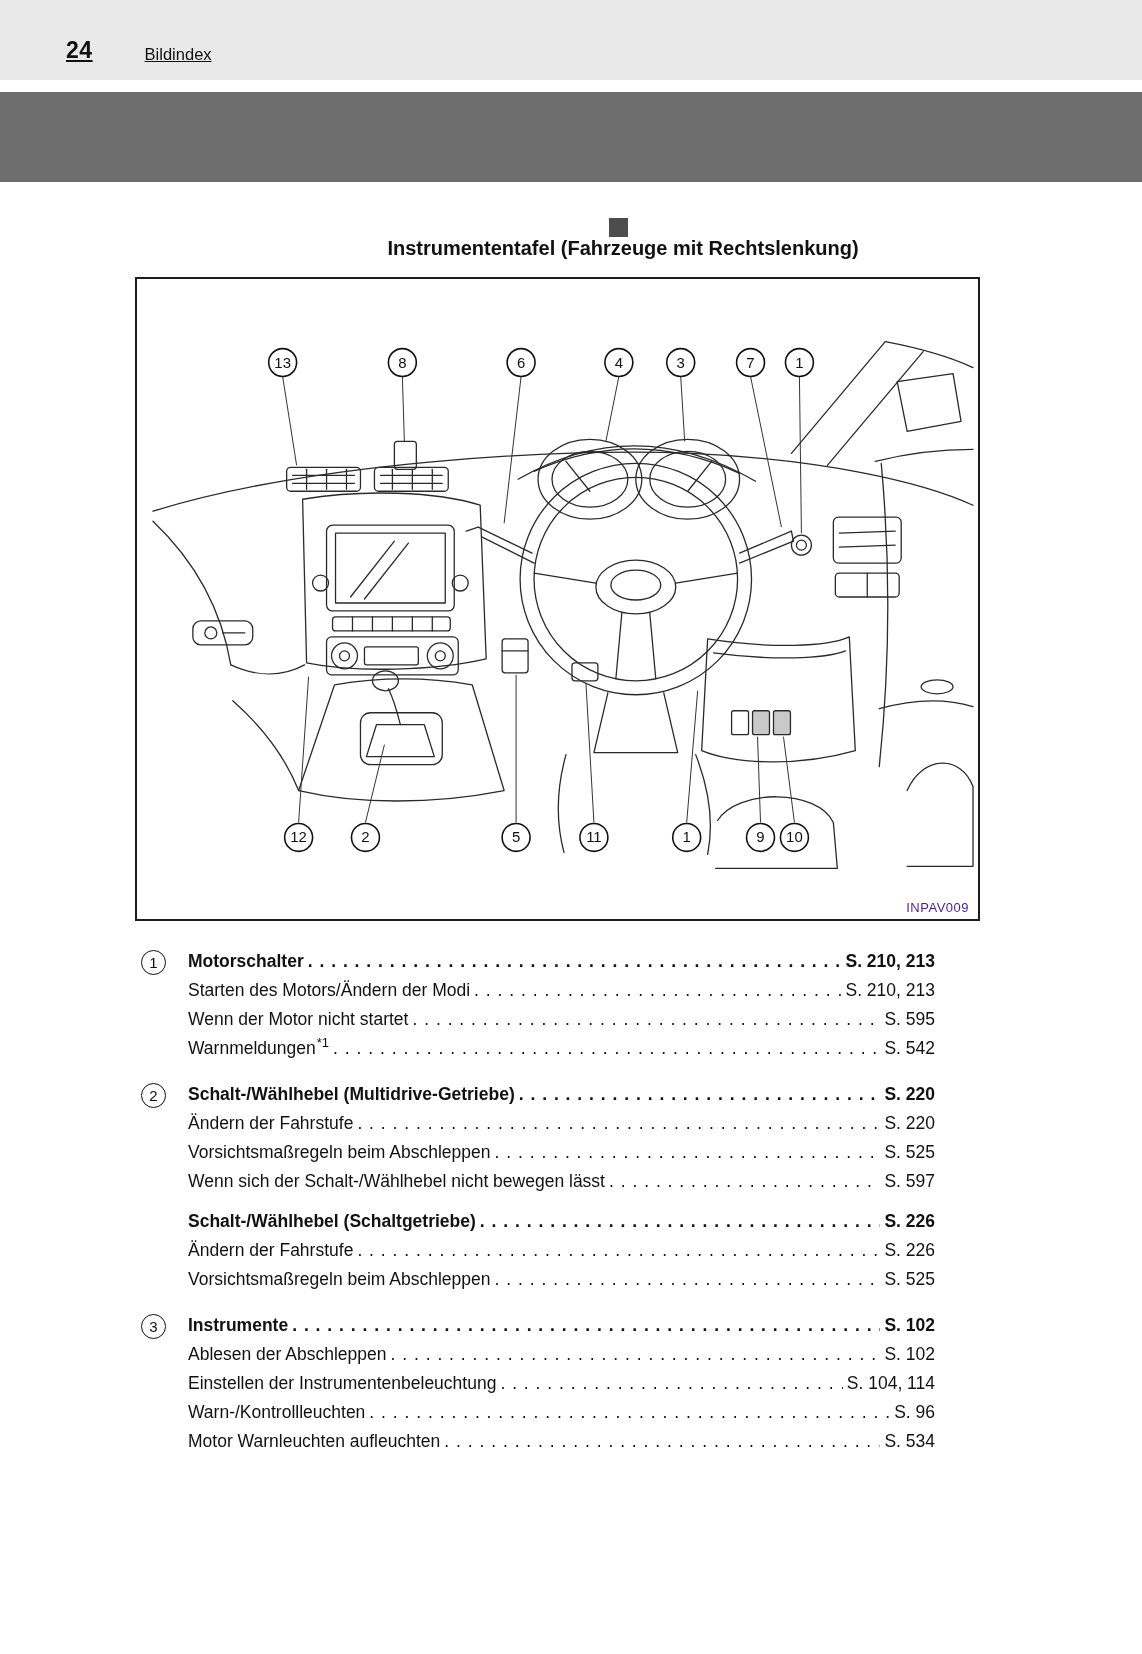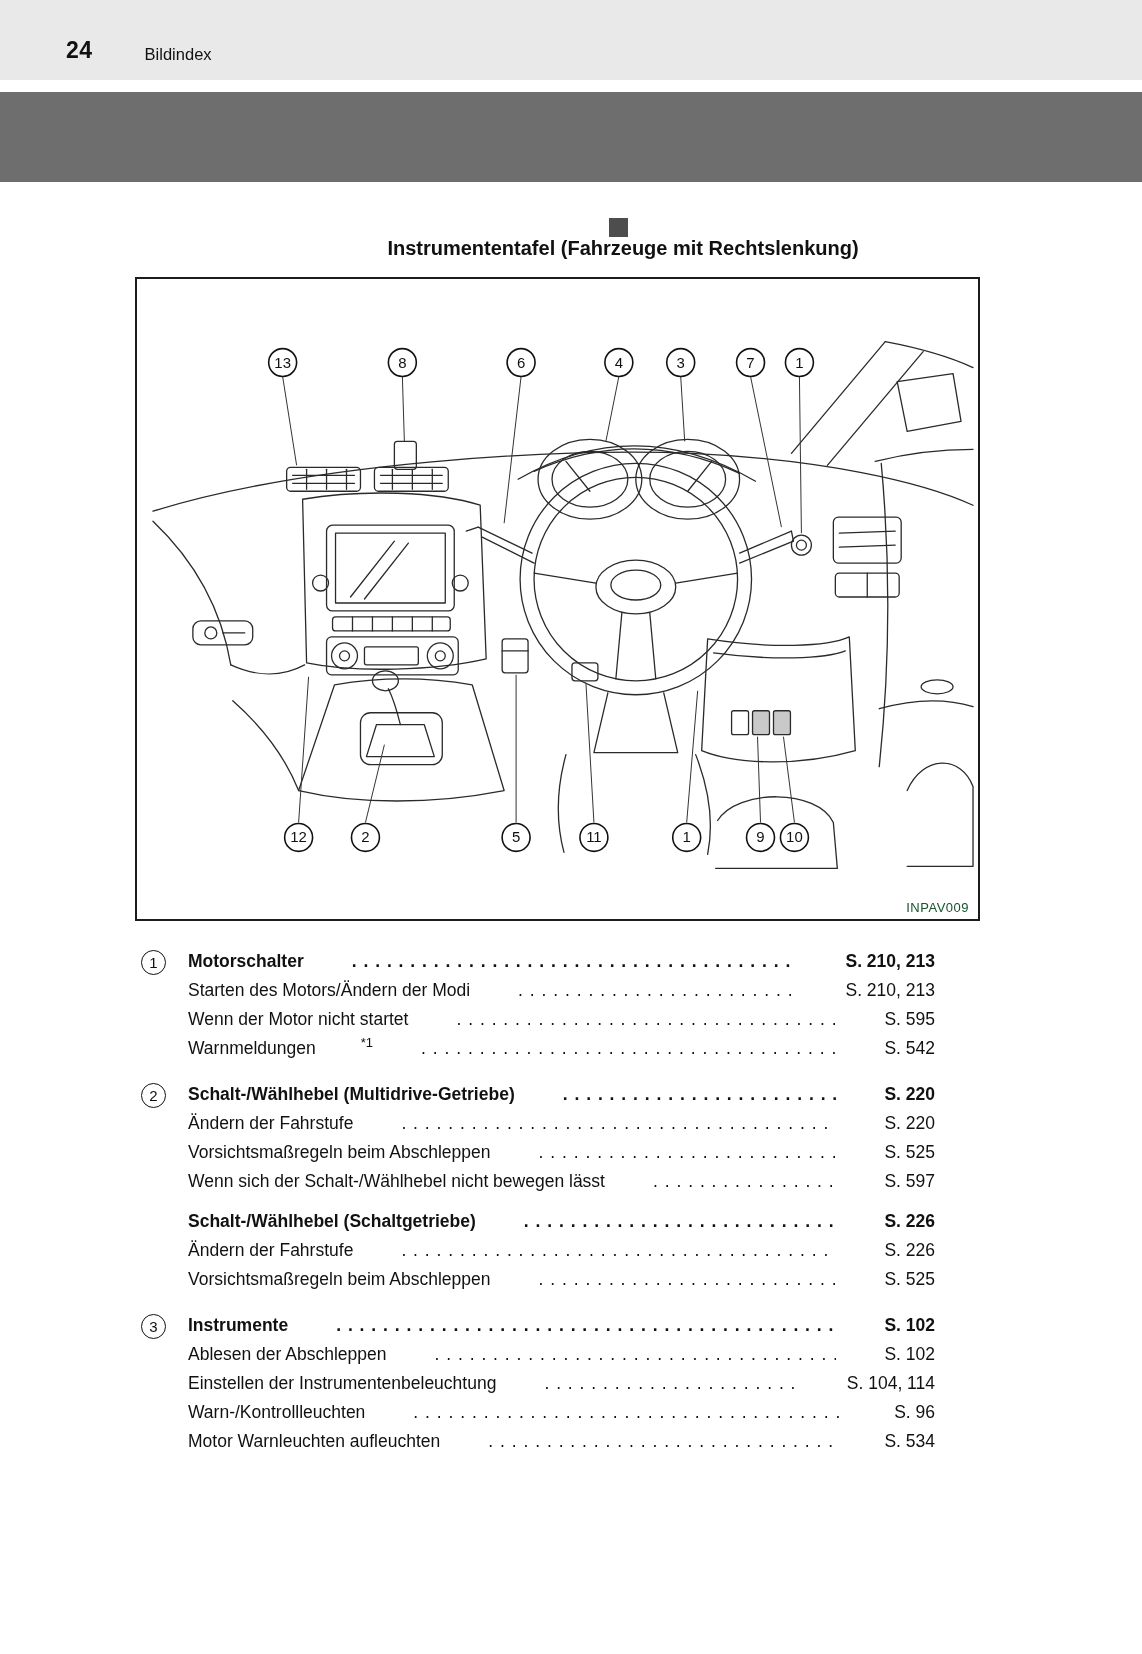--- a/index.html
+++ b/index.html
@@ -3,43 +3,43 @@
 <meta charset="utf-8">
 <style>
   * { margin:0; padding:0; box-sizing:border-box; }
   html, body { width:1142px; }
   body {
     height:1654px; background:#ffffff; color:#111;
     font-family:"Liberation Sans", sans-serif;
     position:relative; overflow:hidden;
   }
   
-  .top-strip { height:80px; background:#e9e9e9; display:flex; align-items:flex-end; padding:0 0 16px 66px; }
+  .top-strip { height:80px; background:#e9e9e9; display:flex; align-items:flex-end; padding:0 0 16px 66px;text-decoration:underline; }
   .pagenum { font-size:23px; font-weight:bold; letter-spacing:.5px; }
   .pagesec { font-size:16.5px; margin-left:52px; }
   
   .band { height:90px; background:#6e6e6e; margin-top:12px; }
   
   .heading { margin:36px 0 0 104px; display:flex; align-items:center; font-size:20px; font-weight:bold;flex-direction:column; }
   .sq { width:19px; height:19px; background:#4d4d4d; margin-right:9px; flex:none; }
   
   .fig { position:relative; margin:17px 0 0 135px; width:845px; height:644px; border:2px solid #1c1c1c; background:#fff; }
   .fig svg { display:block; width:100%; height:100%; }
-  .figcode { position:absolute; right:9px; bottom:4px; font-size:13px; color:#14532d; letter-spacing:.5px; }
+  .figcode { position:absolute; right:9px; bottom:4px; font-size:13px; color:#4c1d95; letter-spacing:.5px; }
   .art { stroke:#2a2a2a; fill:none; stroke-width:1.3; stroke-linecap:round; stroke-linejoin:round; }
   .leaders { stroke:#333; stroke-width:1; fill:none; }
   .co circle { fill:#fff; stroke:#111; stroke-width:1.6; }
   .co text { font-family:"Liberation Sans",sans-serif; font-size:15px; fill:#111; text-anchor:middle; }
   .fill-gray { fill:#c9c9c9; }
   
   .idx { margin:26px 0 0 135px; width:800px; font-size:17.5px; }
   .sec { position:relative; padding-left:53px; margin-bottom:17px; }
   .badge { position:absolute; left:6px; top:3px; width:25px; height:25px; border:1.6px solid #111; border-radius:50%;
            display:flex; align-items:center; justify-content:center; font-size:15px; font-weight:normal; }
-  .row { display:flex; align-items:flex-end; line-height:29px;gap:44px; }
+  .row { display:flex; align-items:flex-end; line-height:29px; }
   .row.t { font-weight:bold; }
   .row.gap { margin-top:11px; }
   .lbl { white-space:nowrap; }
   .sup { font-size:13px; position:relative; top:-6px; margin-left:1px; }
   .dots { flex:1; overflow:hidden; white-space:nowrap; margin:0 4px; }
   .dots::before { content:". . . . . . . . . . . . . . . . . . . . . . . . . . . . . . . . . . . . . . . . . . . . . . . . . . . . . . . . . . . . . . . . . . . . . . . . . . . . . . . . . . . . . . . . . . . . . . . . . . . . . ."; letter-spacing:1px; }
   .pg { white-space:nowrap; }
 </style>
 </head>
 <body>

